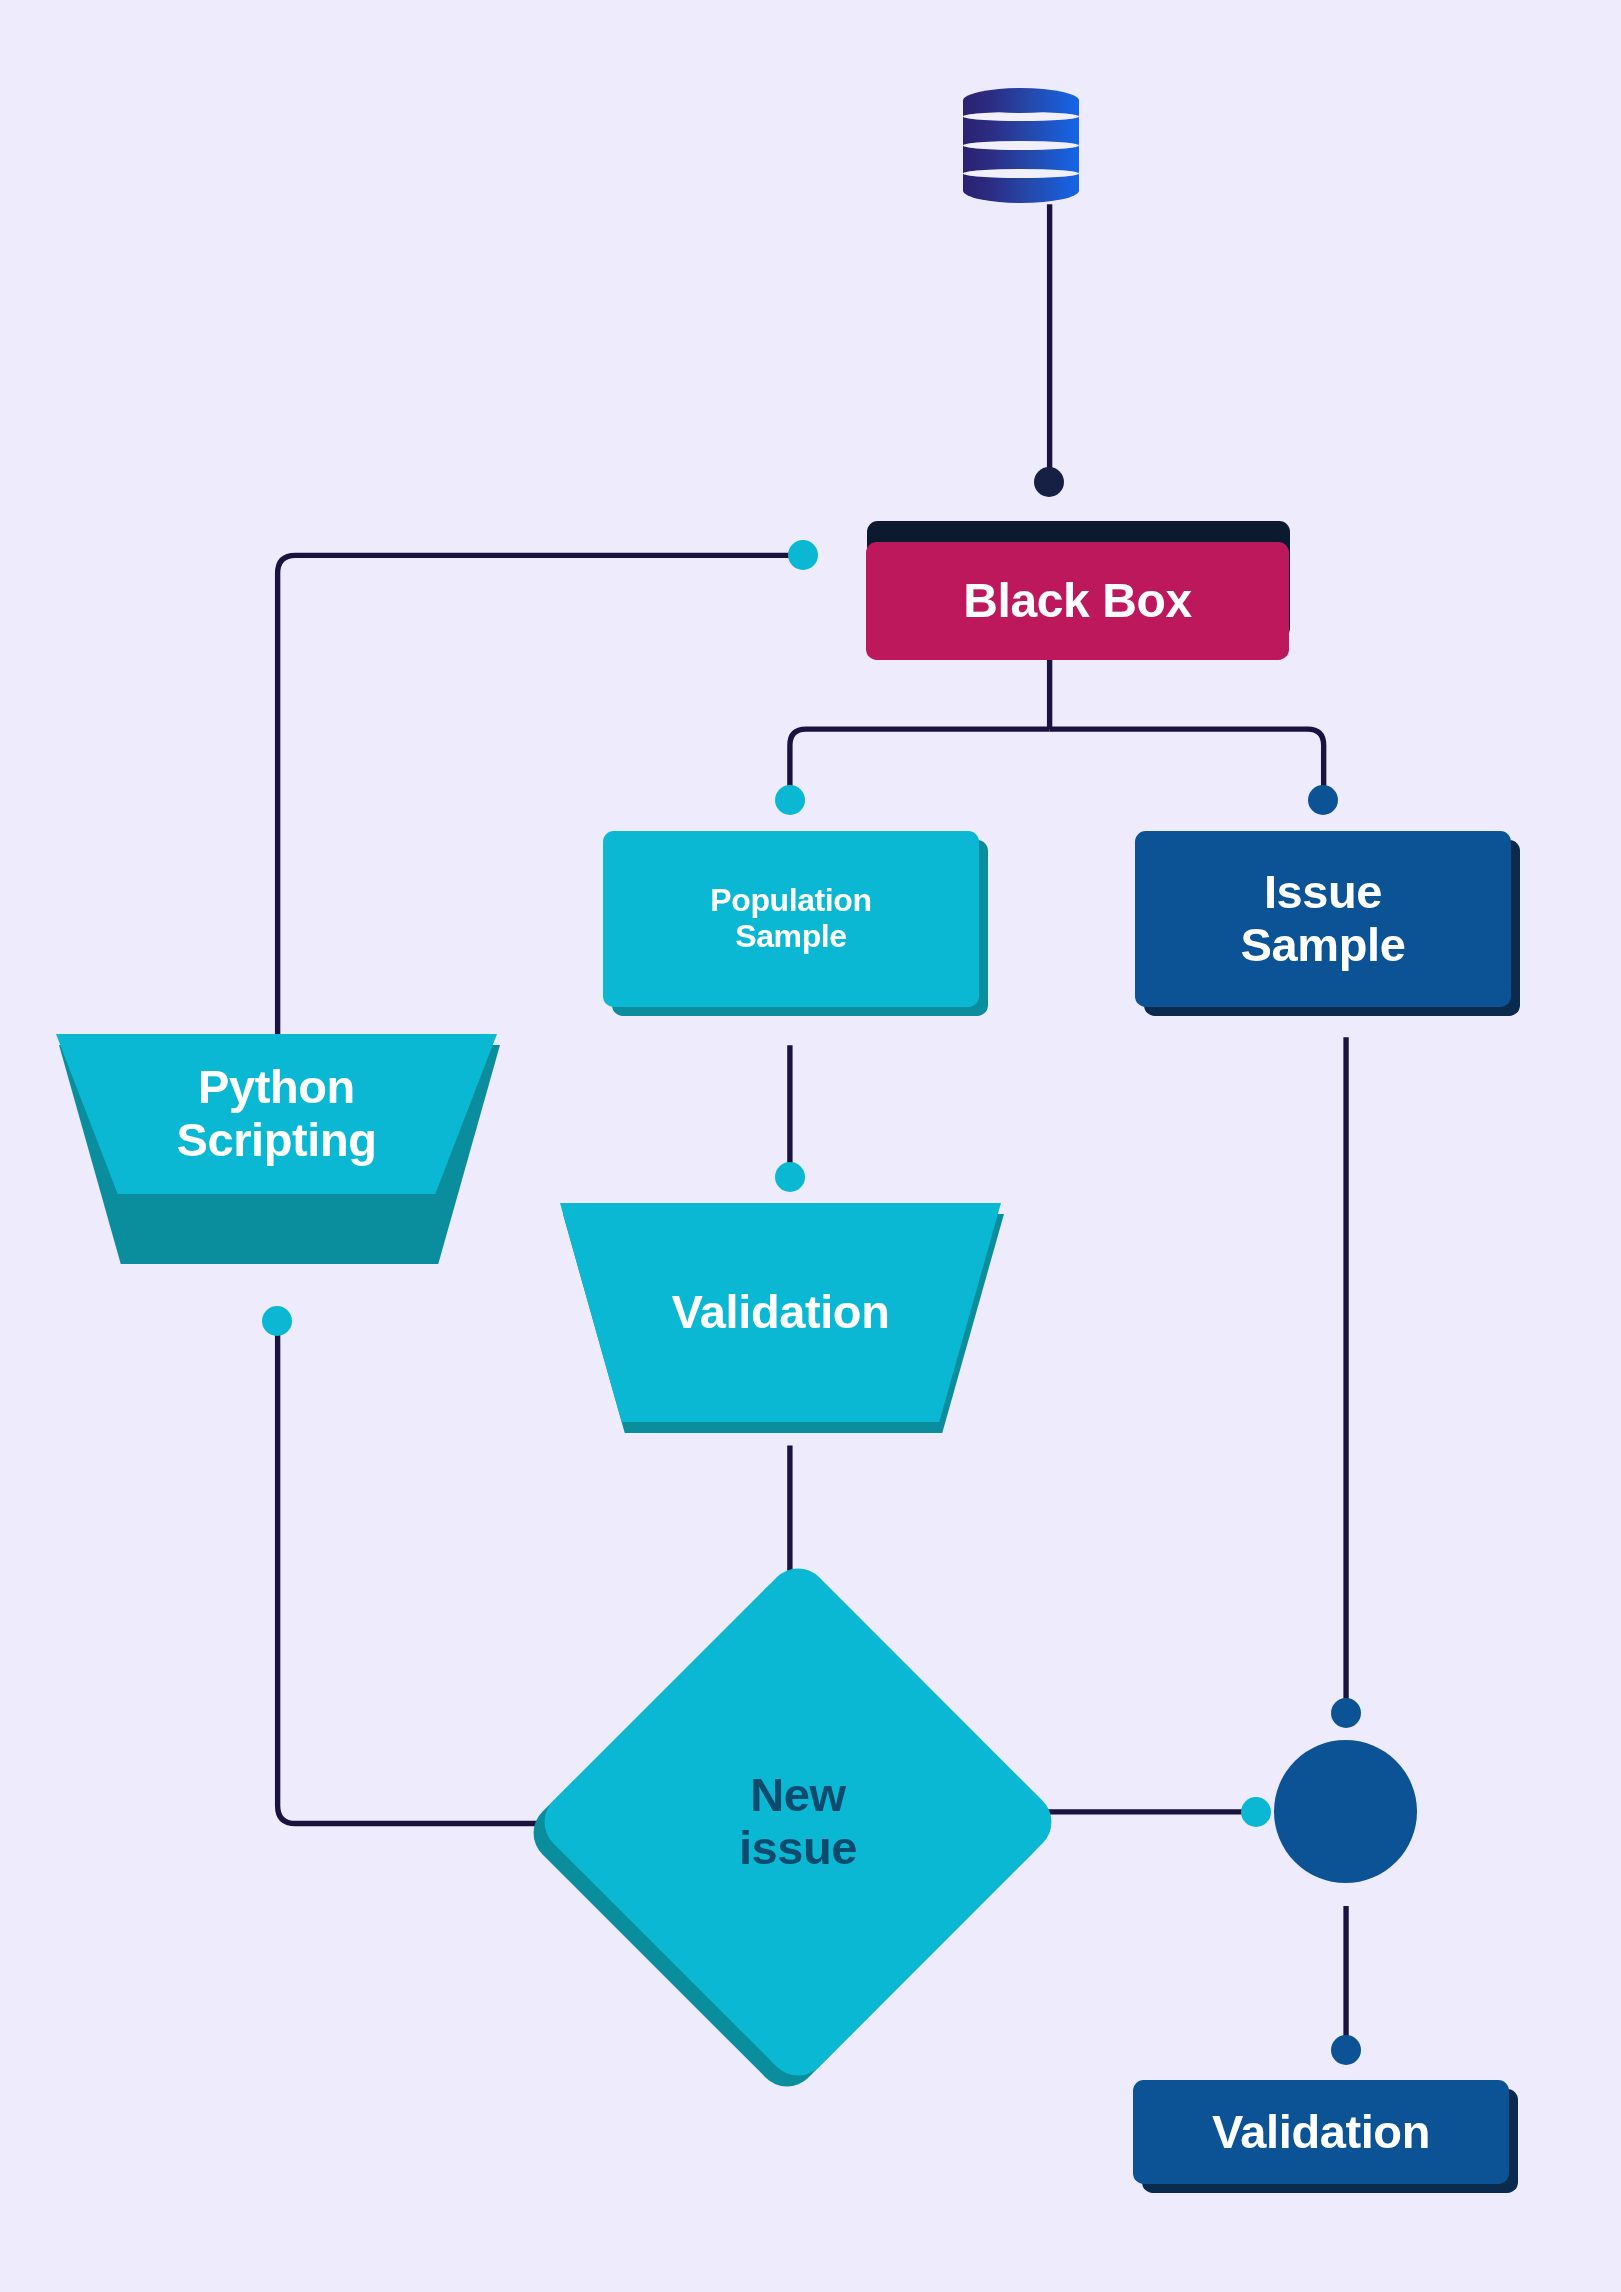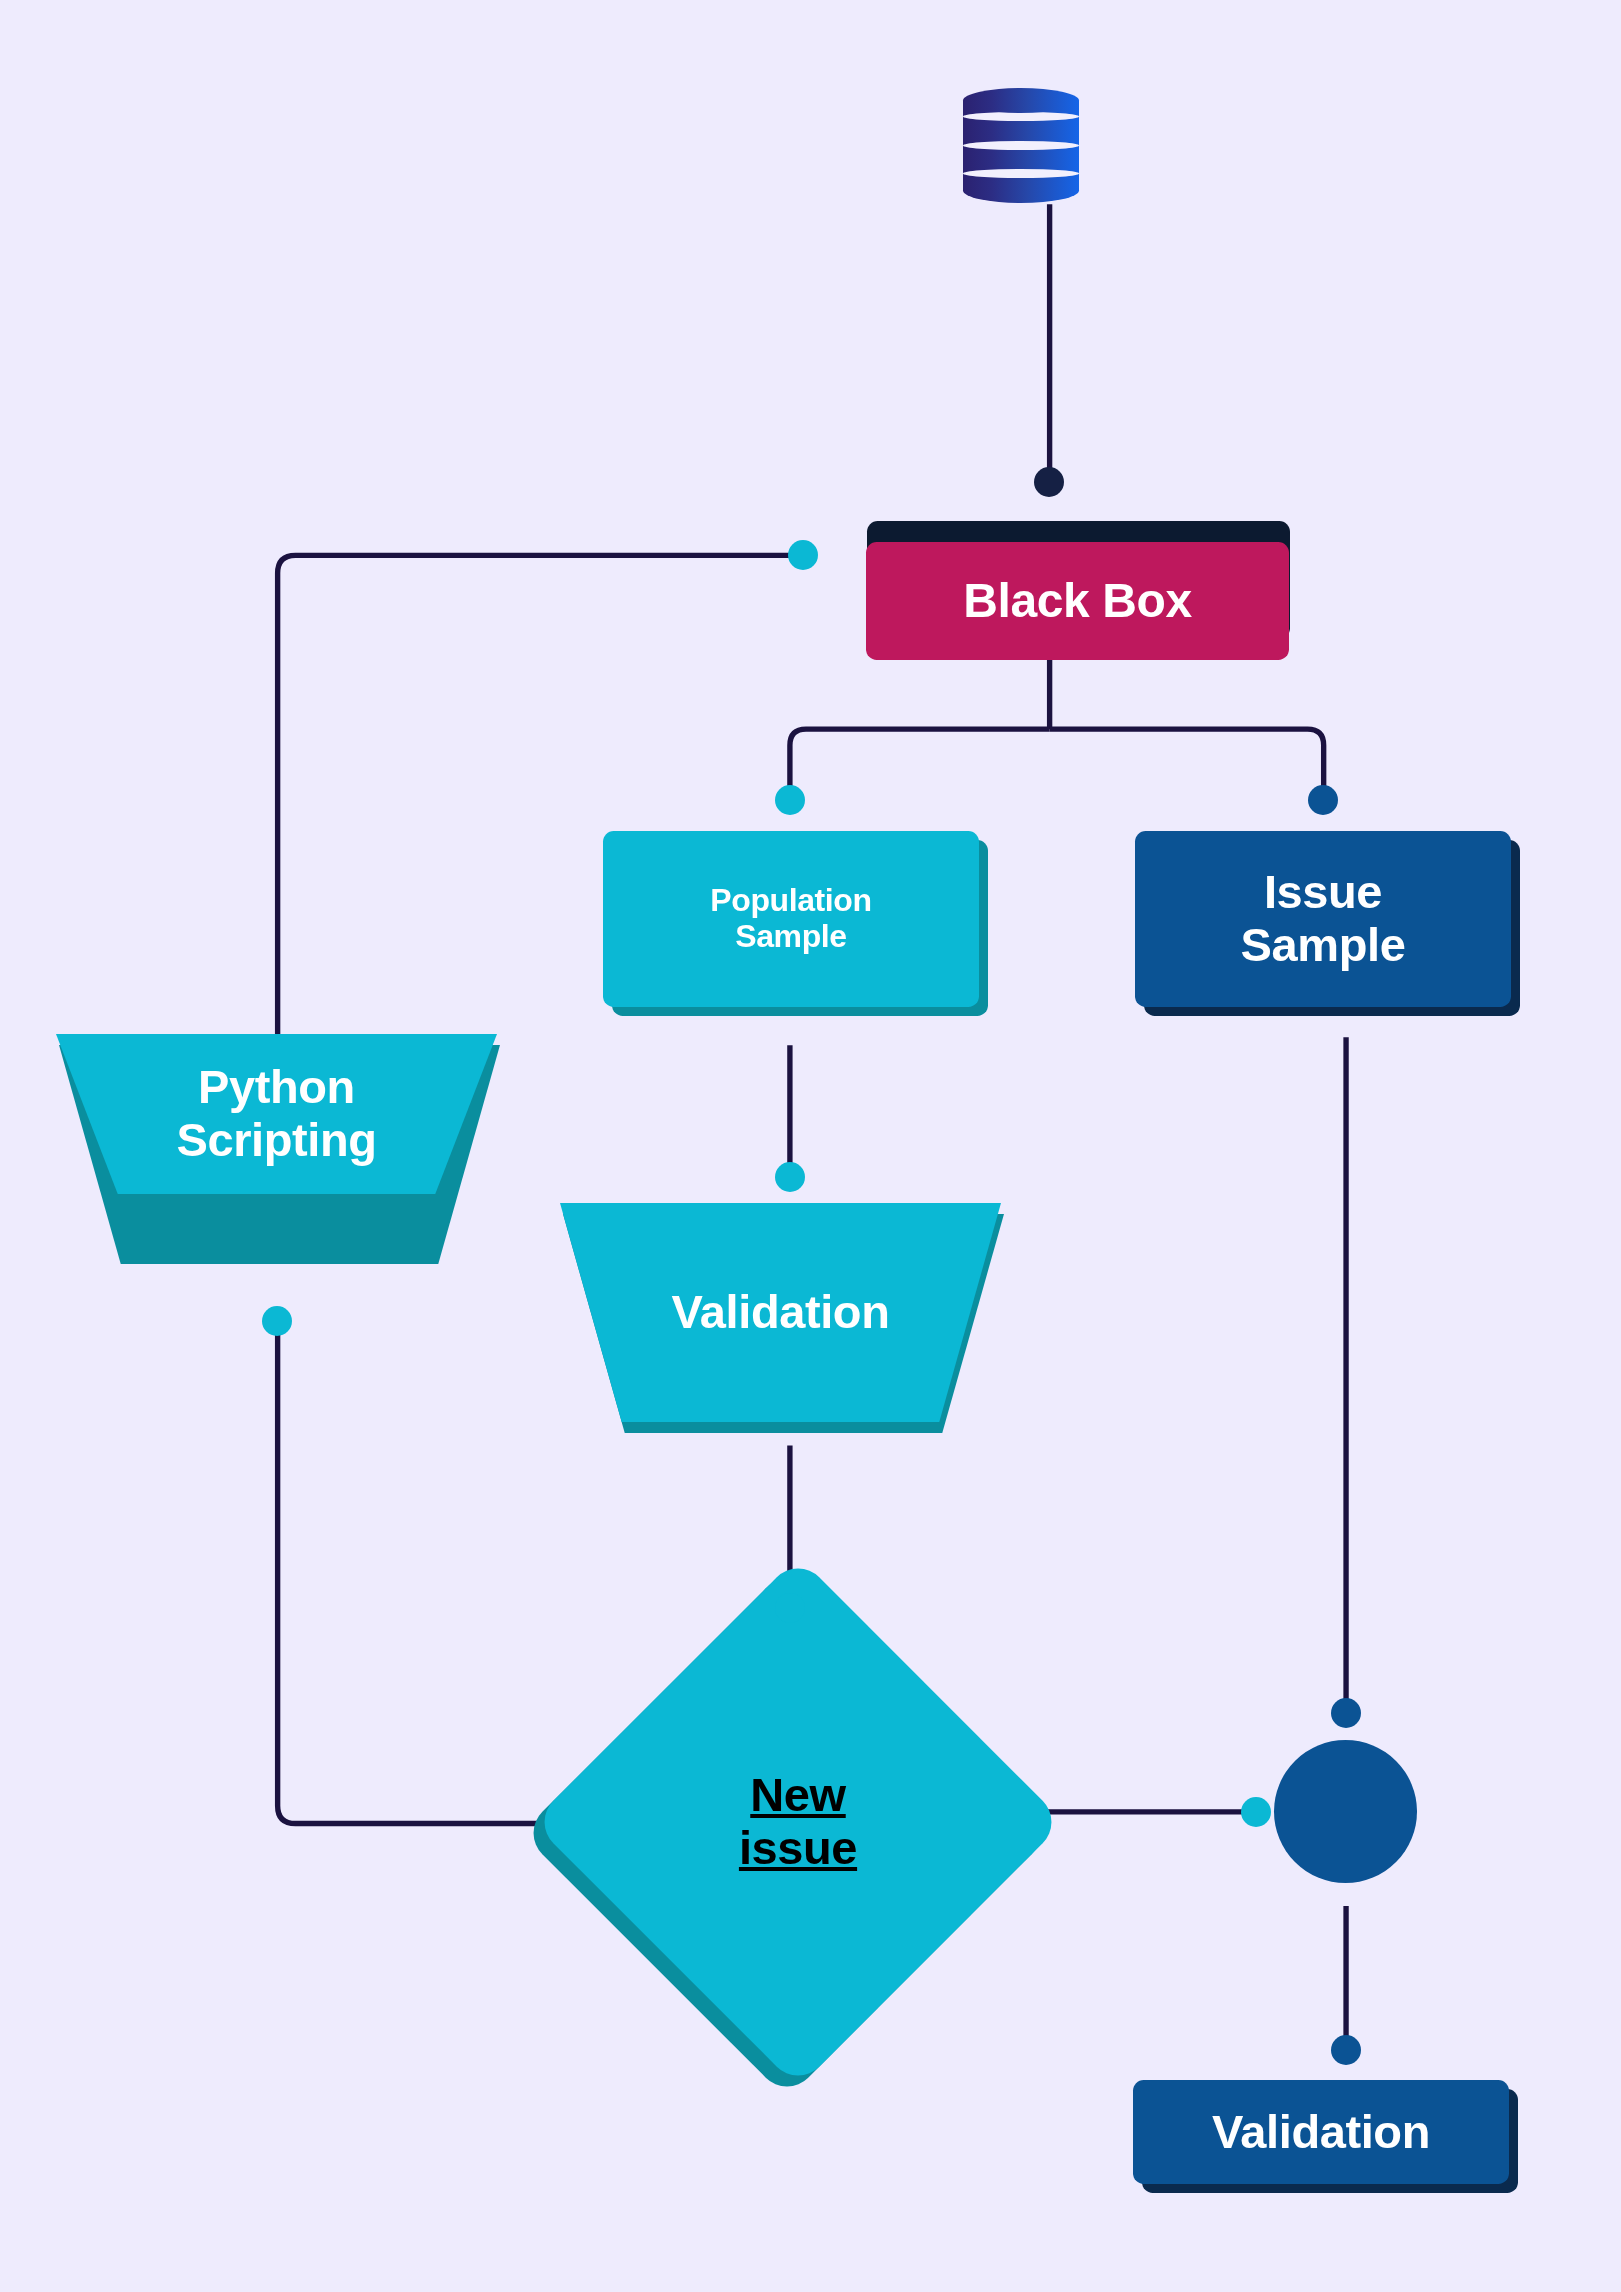--- a/index.html
+++ b/index.html
@@ -187,28 +187,27 @@
     border-radius: 30px;
     transform: rotate(45deg);
   }
   .diamond-label {
     position: absolute;
     left: 0; top: 0;
     width: 376px; height: 376px;
     display: flex;
     align-items: center;
     justify-content: center;
-    color: #000000;
+    color: #0c4a6e;
     font-weight: 700;
     font-size: 47px;
     line-height: 1.12;
     letter-spacing: -0.4px;
     text-align: center;
     white-space: pre-line;
-    text-decoration: underline;
   }
 
   
   #node-circle {
     position: absolute;
     left: 1274px; top: 1740px;
     width: 143px; height: 143px;
     border-radius: 50%;
     background: #0B5394;
   }

